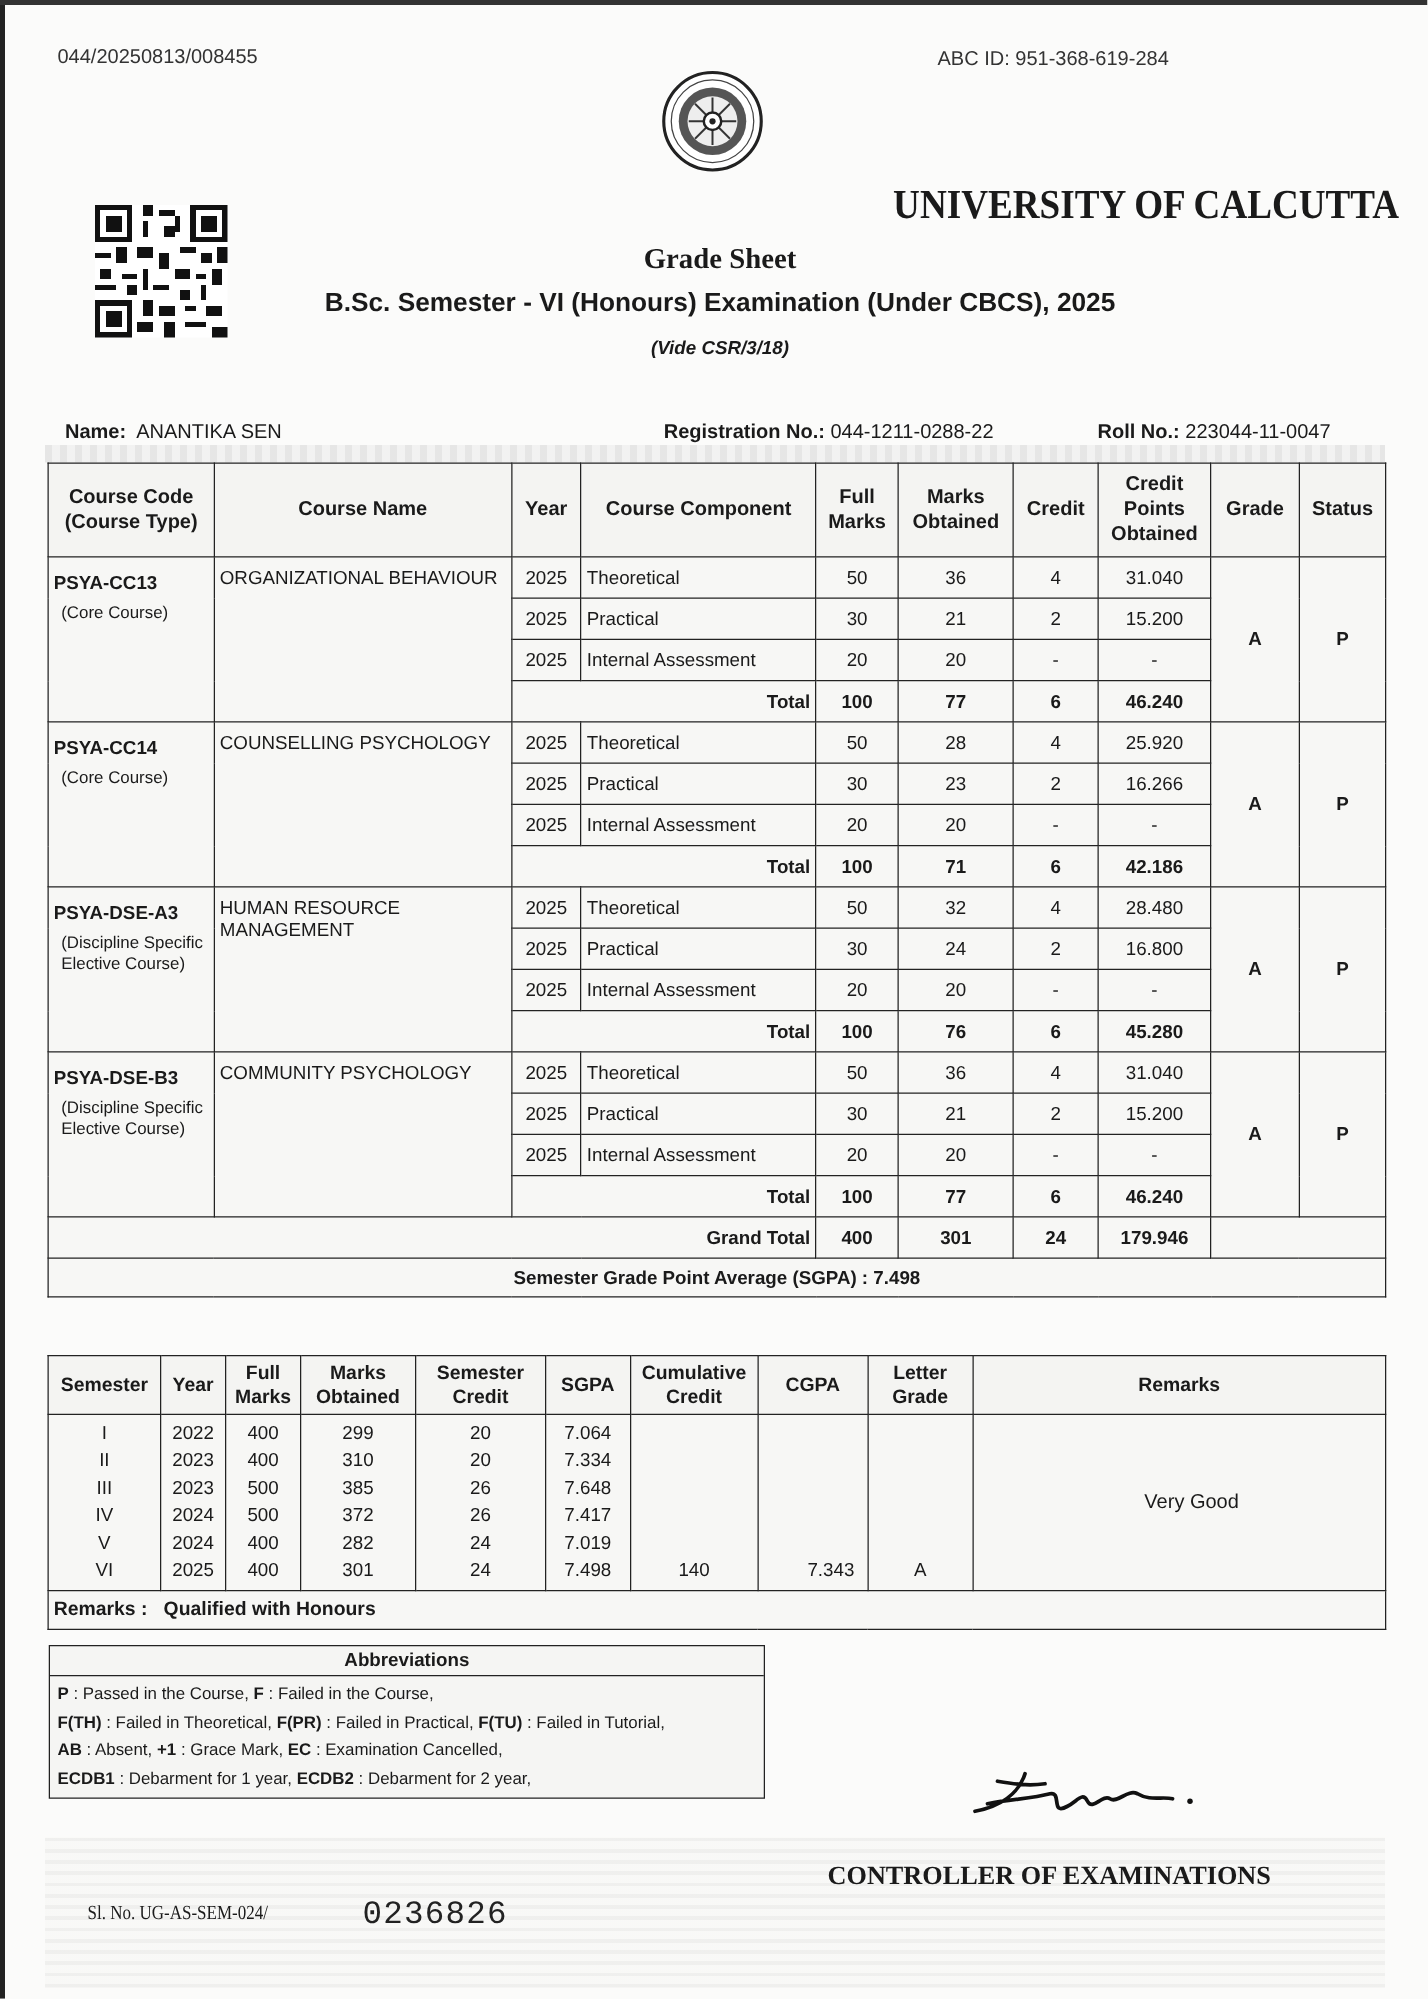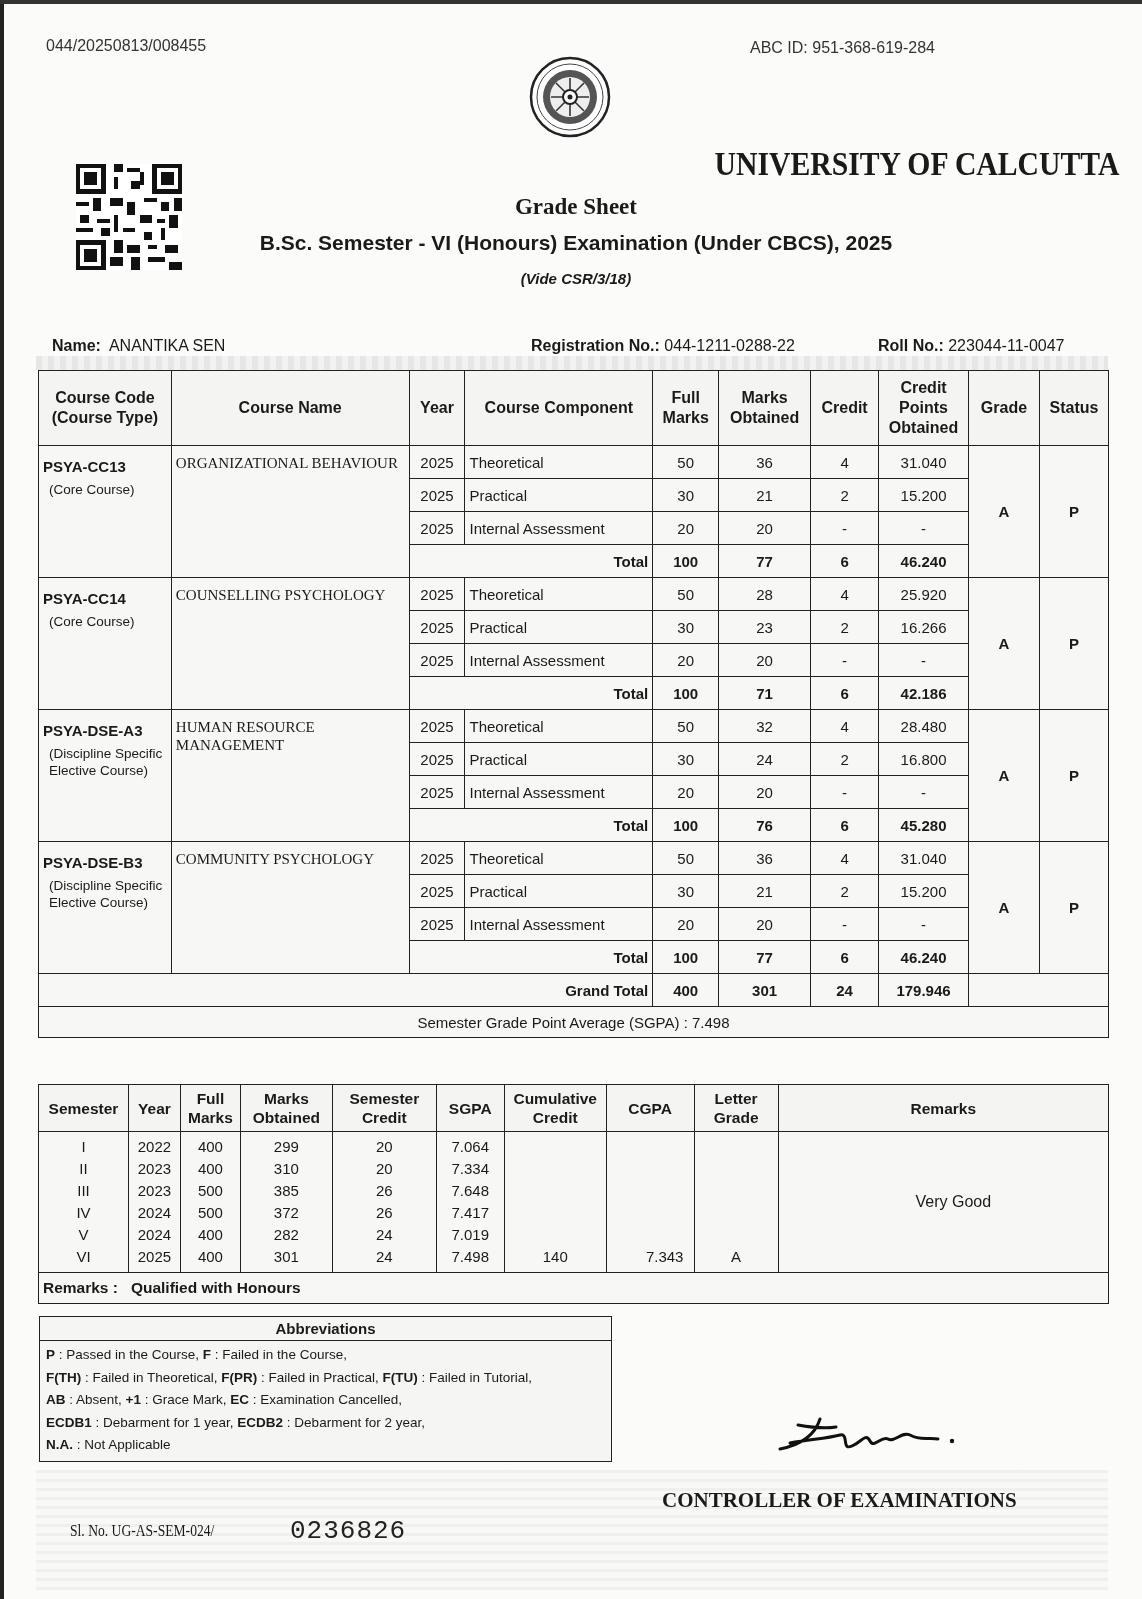--- a/index.html
+++ b/index.html
@@ -30,23 +30,23 @@
   .main{position:absolute;left:38px;top:370px;width:1071px;}
   .main td,.main th{border:1.6px solid #222;font-size:15px;padding:0 4px;height:32px;}
   .main th{font-weight:bold;font-size:16px;line-height:20px;height:74px;background:#f4f4f2;}
   .main td{background:#f7f7f5;}
   .c{text-align:center;}
   .r{text-align:right;}
   .b{font-weight:bold;}
   .code{vertical-align:top;padding-top:2px !important;}
   .code .cc{font-weight:bold;font-size:15px;display:block;margin-top:10px;}
   .code .ct{font-size:13.5px;display:block;margin-top:6px;padding-left:6px;line-height:17px;}
-  .cname{vertical-align:top;font-size:15px;line-height:18px;padding-top:8px !important;font-family:Liberation Serif, serif;}
+  .cname{vertical-align:top;font-size:15px;line-height:18px;padding-top:8px !important;}
   .gt td{height:32px;}
-  .sgpa-row td{height:30px;text-align:center;font-weight:normal;font-size:15px;}
+  .sgpa-row td{height:30px;text-align:center;font-weight:bold;font-size:15px;}
   .hist th{height:46px;font-size:15.5px;line-height:19px;}
   .hist td.cell{vertical-align:top;line-height:22px;padding-top:4px;padding-bottom:4px;text-align:center;}
   .remarks-row td{height:30px;font-weight:bold;font-size:15.5px;}
 
   .abbr{position:absolute;left:39px;top:1316px;width:571px;border:1.6px solid #222;background:#f5f5f3;}
   .abbr-title{text-align:center;font-weight:bold;font-size:15px;height:23px;line-height:23px;border-bottom:1.6px solid #222;}
   .abbr-lines{padding:3px 6px 4px 6px;font-size:13.5px;line-height:22.5px;}
   .abbr-lines b{font-weight:bold;}
 
   .sign{left:770px;top:1405px;width:220px;height:60px;}
@@ -419,21 +419,20 @@
   </tbody>
 </table>
 
 <div class="abbr">
   <div class="abbr-title">Abbreviations</div>
   <div class="abbr-lines" id="abbr-lines">
       <div><b>P</b><span> : Passed in the Course, </span><b>F</b><span> : Failed in the Course,</span></div>
       <div><b>F(TH)</b><span> : Failed in Theoretical, </span><b>F(PR)</b><span> : Failed in Practical, </span><b>F(TU)</b><span> : Failed in Tutorial,</span></div>
       <div><b>AB</b><span> : Absent, </span><b>+1</b><span> : Grace Mark, </span><b>EC</b><span> : Examination Cancelled,</span></div>
       <div><b>ECDB1</b><span> : Debarment for 1 year, </span><b>ECDB2</b><span> : Debarment for 2 year,</span></div>
-      <div><b>N.A.</b><span> : Not Applicable</span></div>
     </div>
 </div>
 
 <svg class="abs sign" viewBox="0 0 220 60">
   <path d="M10 44 C 30 40, 45 30, 50 14 M28 20 C 40 22, 52 24, 66 22 M20 38 C 40 34, 55 34, 70 30 C 80 28, 70 48, 84 40 C 92 36, 96 28, 100 36 C 104 44, 112 30, 118 34 C 124 38, 132 26, 140 30 C 150 36, 160 32, 168 34" fill="none" stroke="#111" stroke-width="3" stroke-linecap="round"></path>
   <circle cx="182" cy="36" r="2.2" fill="#111"></circle>
 </svg>
 
 <div class="abs wm-bottom"></div>
 <div class="abs coe">CONTROLLER OF EXAMINATIONS</div>

